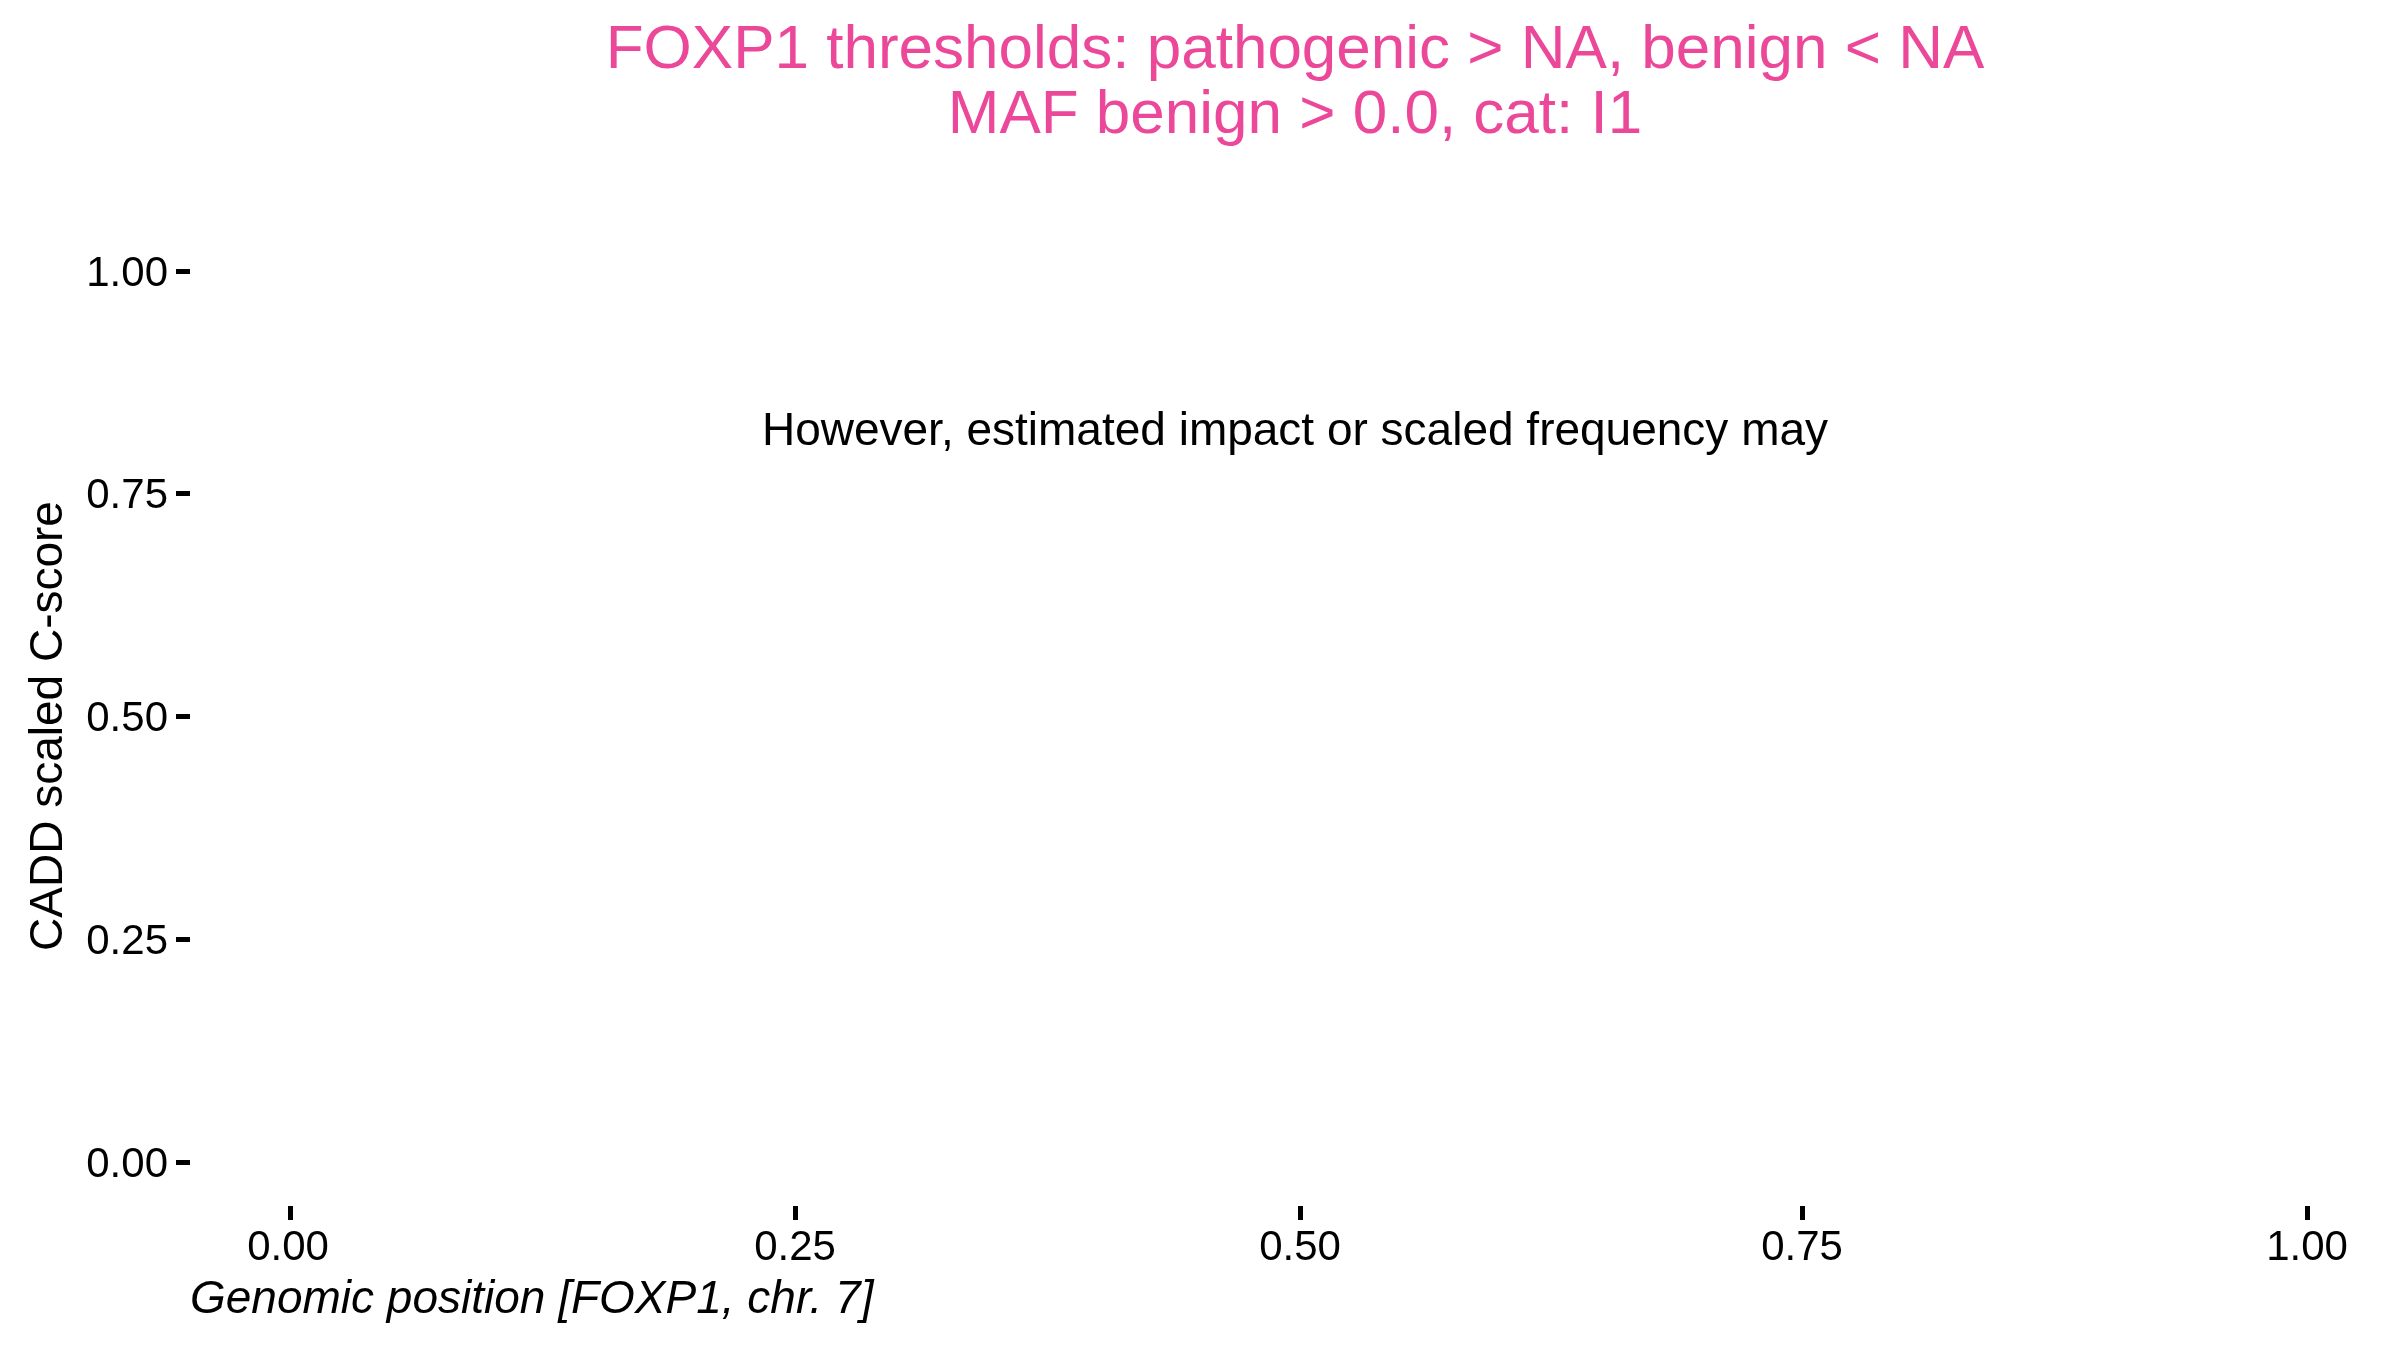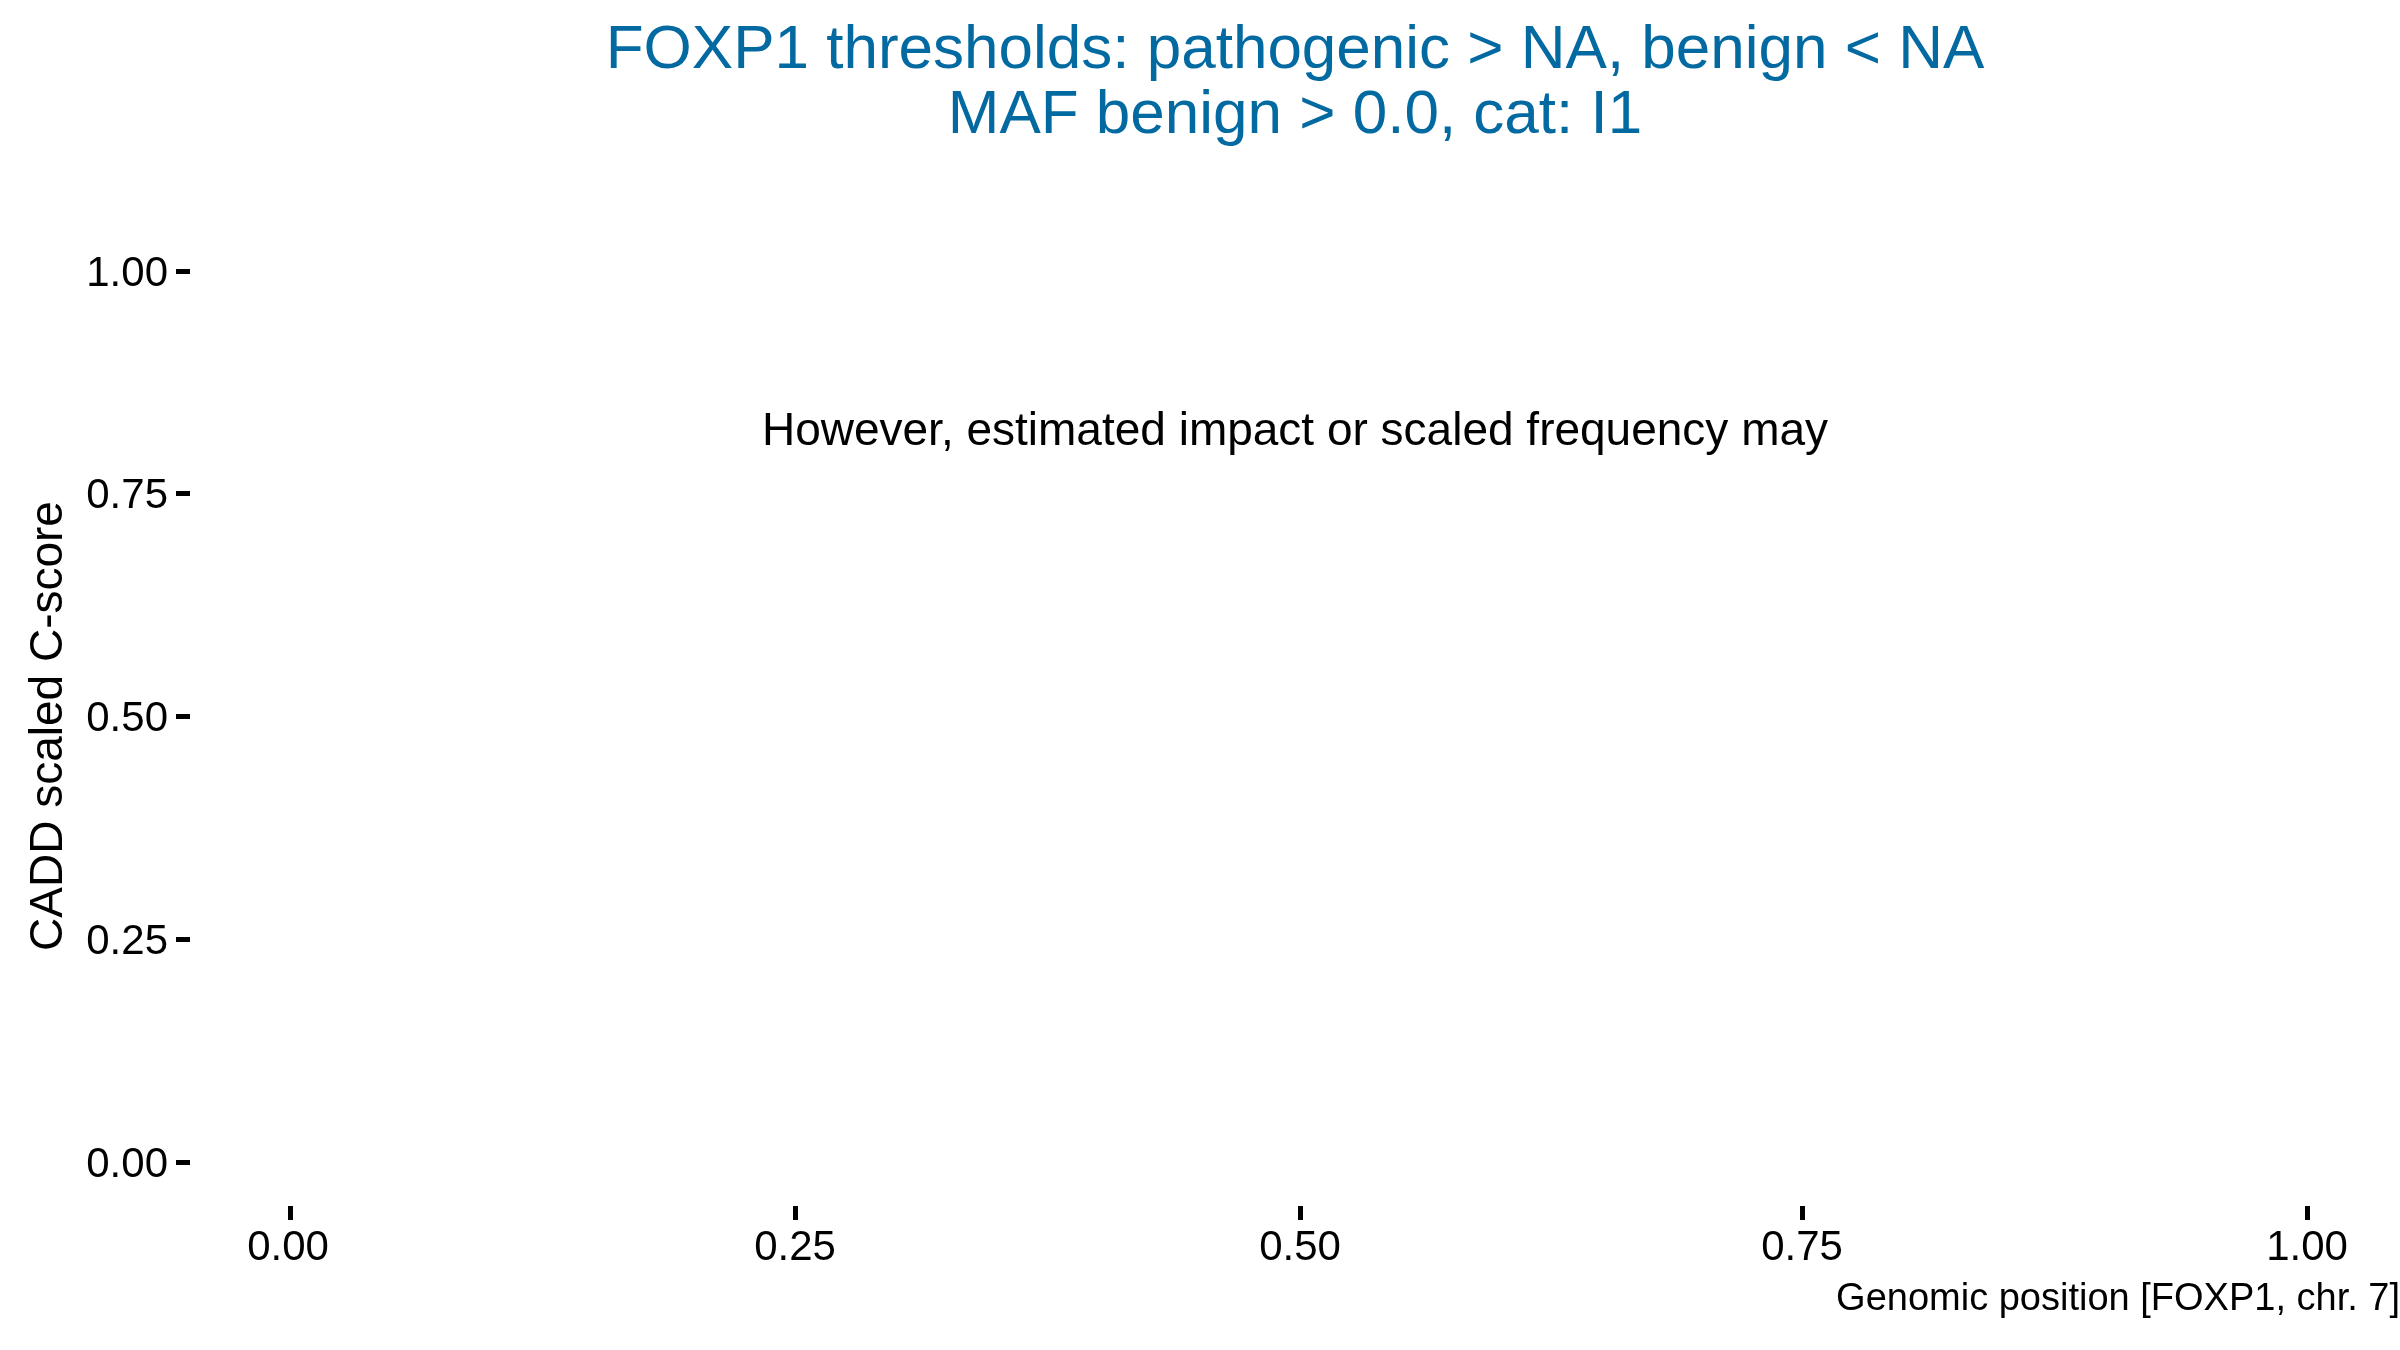--- a/index.html
+++ b/index.html
@@ -13,21 +13,21 @@
     overflow: hidden;
   }
   .title-block {
     position: absolute;
     left: 190px;
     top: 14px;
     width: 2210px;
     text-align: center;
     font-size: 62px;
     line-height: 65px;
-    color: #0369a1;
+    color: #ec4899;
     white-space: nowrap;
   }
   .annotation-block {
     position: absolute;
     left: 190px;
     top: 396px;
     width: 2210px;
     text-align: center;
     font-size: 46px;
     line-height: 66px;
@@ -42,24 +42,25 @@
     transform-origin: center center;
     font-size: 46px;
     line-height: 46px;
     white-space: nowrap;
   }
   .x-axis-title {
     position: absolute;
     left: 190px;
     top: 1274px;
     width: 2210px;
-    text-align: right;
-    font-size: 38px;
+    text-align: left;
+    font-size: 46px;
     line-height: 46px;
     white-space: nowrap;
+    font-style: italic;
   }
   .y-tick-label {
     position: absolute;
     left: 0;
     width: 168px;
     text-align: right;
     font-size: 42px;
     line-height: 46px;
     white-space: nowrap;
   }

